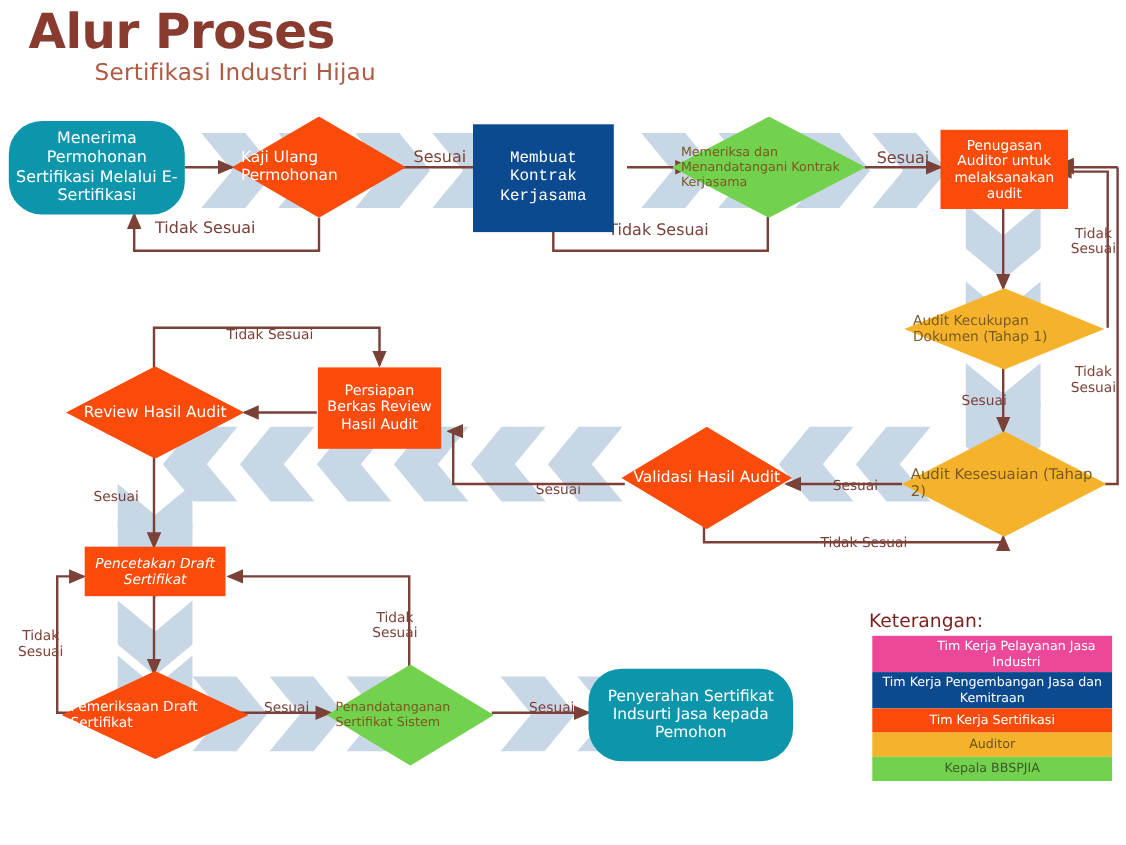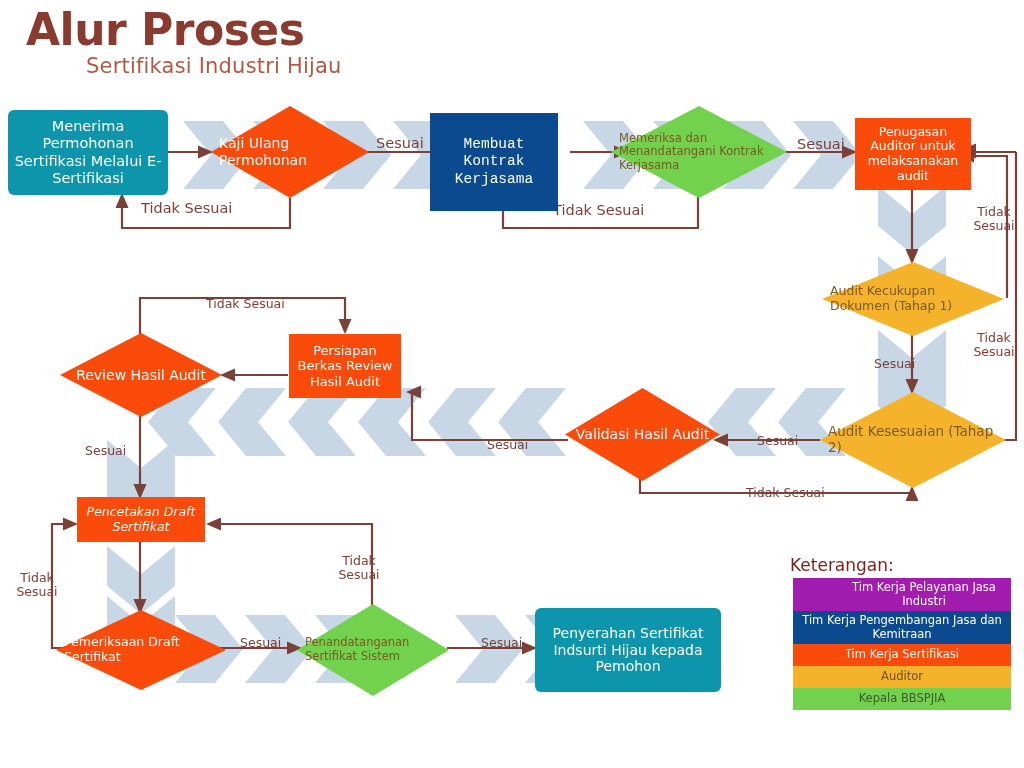--- a/index.html
+++ b/index.html
@@ -22,21 +22,21 @@
 
   
   .chevbg { position:absolute; pointer-events:none; }
 
   
   .node { position:absolute; display:flex; align-items:center; justify-content:center;
           text-align:center; color:#fff; line-height:1.18; }
   .node .lbl { padding:0 6px; width:100%; }
 
   .rect  { border-radius:0; }
-  .round { border-radius:6px; }
+  .round { border-radius:30px; }
 
   .diamond { position:absolute; }
   .diamond .dmshape {
      position:absolute; left:0; top:0; width:100%; height:100%;
      clip-path: polygon(50% 0%, 100% 50%, 50% 100%, 0% 50%);
   }
   .diamond .dmtxt {
      position:absolute; left:0; top:0; width:100%; height:100%;
      display:flex; align-items:center; justify-content:center; text-align:left;
      color:#fff; line-height:1.18; padding:0 8px;
@@ -231,21 +231,21 @@
   <div class="diamond" style="left:820px; top:392px; width:186px; height:96px;">
     <div class="dmshape" style="background:#f5b32c;"></div>
     <div class="dmtxt" style="font-size:13.5px; color:#7a5a20;">Audit Kesesuaian (Tahap 2)</div>
   </div>
 
   <div class="diamond" style="left:565px; top:388px; width:155px; height:93px;">
     <div class="dmshape" style="background:#fa4b0a;"></div>
     <div class="dmtxt" style="font-size:14px;">Validasi Hasil Audit</div>
   </div>
 
-  <div class="node rect" style="left:289px; top:334px; width:112px; height:64px; background:#fa4b0a; font-size:13px;">
+  <div class="node rect" style="left:289px; top:334px; width:112px; height:74px; background:#fa4b0a; font-size:13px;">
     <div class="lbl">Persiapan Berkas Review Hasil Audit</div>
   </div>
 
   <div class="diamond" style="left:60px; top:333px; width:162px; height:84px;">
     <div class="dmshape" style="background:#fa4b0a;"></div>
     <div class="dmtxt" style="font-size:14px;">Review Hasil Audit</div>
   </div>
 
   <div class="node rect" style="left:77px; top:497px; width:128px; height:45px; background:#fa4b0a; font-size:12.5px;font-style:italic;">
     <div class="lbl">Pencetakan Draft Sertifikat</div>
@@ -255,26 +255,26 @@
     <div class="dmshape" style="background:#fa4b0a;"></div>
     <div class="dmtxt" style="font-size:12.5px;">Pemeriksaan Draft Sertifikat</div>
   </div>
 
   <div class="diamond" style="left:297px; top:604px; width:152px; height:92px;">
     <div class="dmshape" style="background:#72d14d;"></div>
     <div class="dmtxt" style="font-size:11.5px; color:#7a5a20;">Penandatanganan Sertifikat Sistem</div>
   </div>
 
   <div class="node round" style="left:535px; top:608px; width:186px; height:84px; background:#0d96ab; font-size:14px;">
-    <div class="lbl">Penyerahan Sertifikat Indsurti Hijau kepada Pemohon</div>
+    <div class="lbl">Penyerahan Sertifikat Indsurti Jasa kepada Pemohon</div>
   </div>
 
   <div class="legend-title">Keterangan:</div>
   <div class="legend">
-    <div class="legend-row" style="background:#a21caf; color:#ffffff;padding-left:48px;">
+    <div class="legend-row" style="background:#ec4899; color:#ffffff;padding-left:48px;">
       <span>Tim Kerja Pelayanan Jasa Industri</span>
     </div>
     <div class="legend-row" style="background:#0b4a8f; color:#ffffff;">
       <span>Tim Kerja Pengembangan Jasa dan Kemitraan</span>
     </div>
     <div class="legend-row" style="background:#fa4b0a; color:#ffffff;">
       <span>Tim Kerja Sertifikasi</span>
     </div>
     <div class="legend-row" style="background:#f5b32c; color:#6b5214;">
       <span>Auditor</span>

